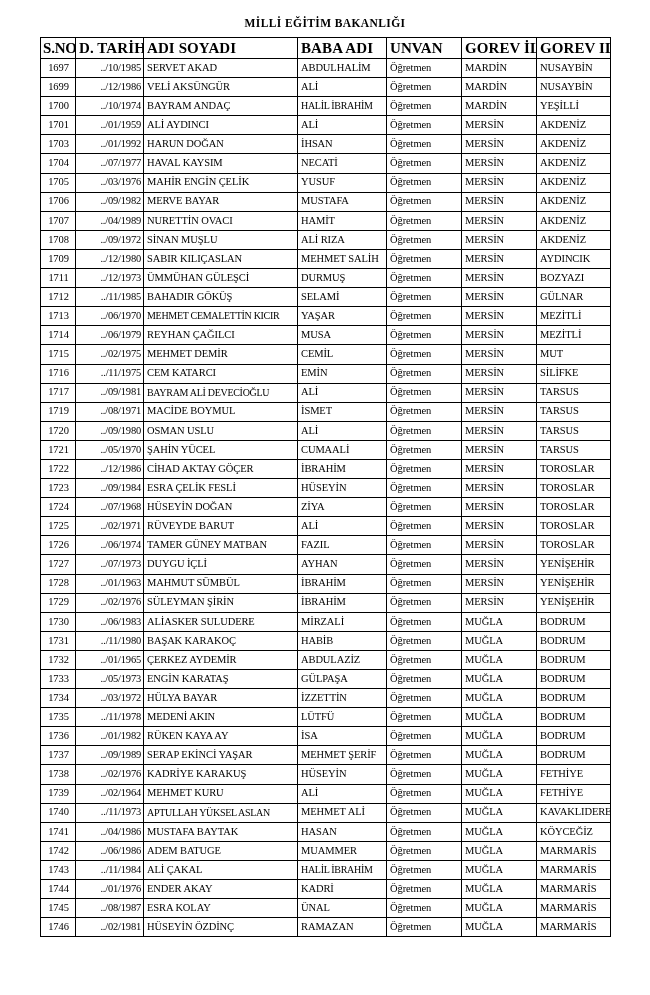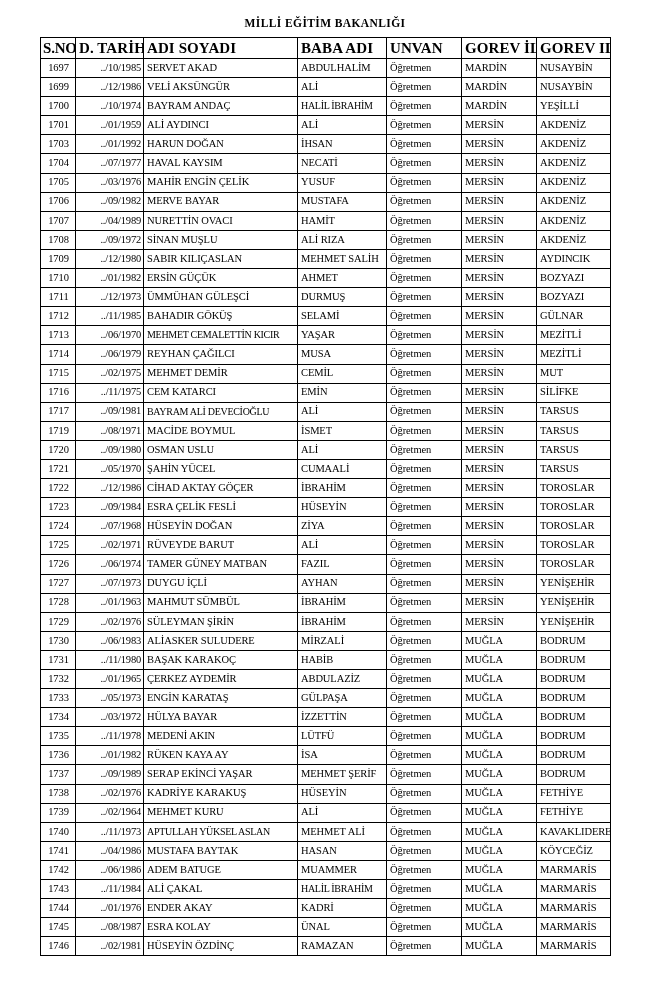--- a/index.html
+++ b/index.html
@@ -232,29 +232,20 @@
           <tr>
             <td class="cell-sno">1709</td>
             <td class="cell-date">../12/1980</td>
             <td class="cell-name">SABIR KILIÇASLAN</td>
             <td class="cell-father">MEHMET SALİH</td>
             <td class="cell-title">Öğretmen</td>
             <td class="cell-prov">MERSİN</td>
             <td class="cell-dist">AYDINCIK</td>
           </tr>
           <tr>
-            <td class="cell-sno">1710</td>
-            <td class="cell-date">../01/1982</td>
-            <td class="cell-name">ERSİN GÜÇÜK</td>
-            <td class="cell-father">AHMET</td>
-            <td class="cell-title">Öğretmen</td>
-            <td class="cell-prov">MERSİN</td>
-            <td class="cell-dist">BOZYAZI</td>
-          </tr>
-          <tr>
             <td class="cell-sno">1711</td>
             <td class="cell-date">../12/1973</td>
             <td class="cell-name">ÜMMÜHAN GÜLEŞCİ</td>
             <td class="cell-father">DURMUŞ</td>
             <td class="cell-title">Öğretmen</td>
             <td class="cell-prov">MERSİN</td>
             <td class="cell-dist">BOZYAZI</td>
           </tr>
           <tr>
             <td class="cell-sno">1712</td>

